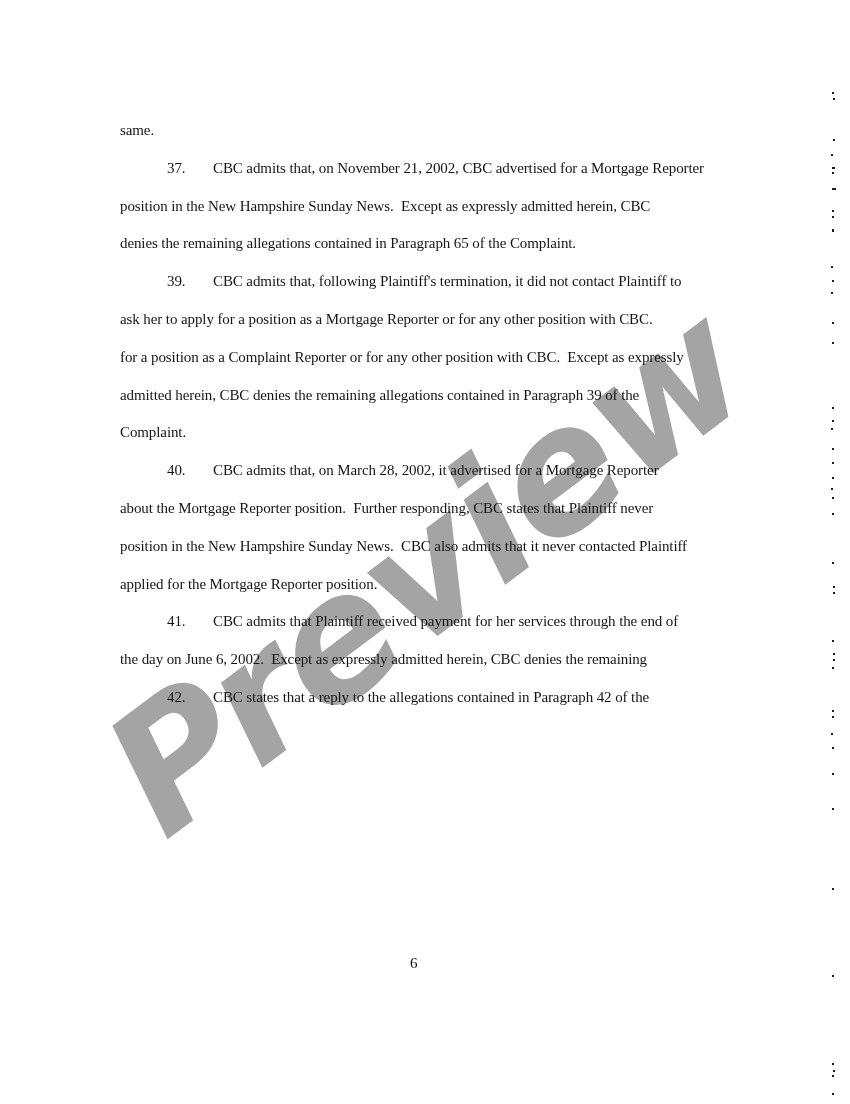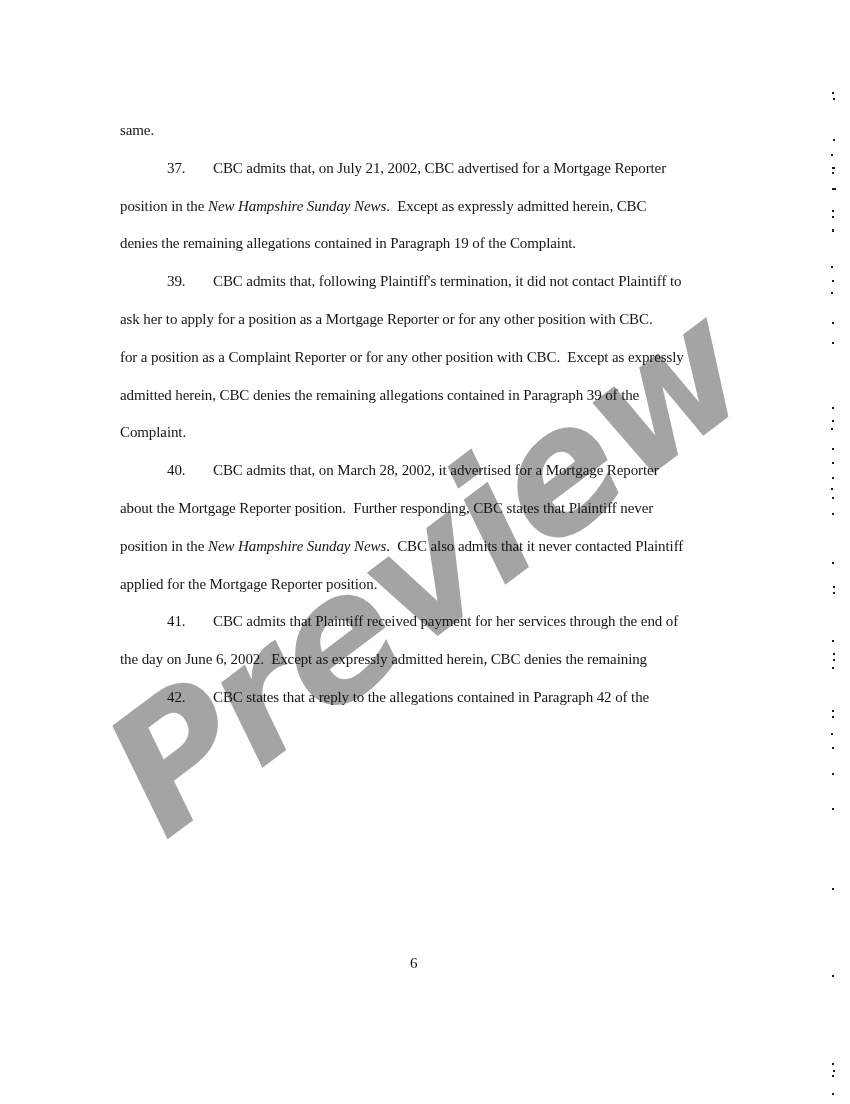--- a/index.html
+++ b/index.html
@@ -44,21 +44,20 @@
   .line {
     white-space: pre;
     height: 37.8px;
   }
   .pnum {
     display: inline-block;
     margin-left: 47px;
     width: 46px;
   }
   .it {
-    font-style: italic;
     text-align: center;
   }
   .page-number {
     position: absolute;
     left: 410px;
     top: 955px;
     z-index: 2;
     font-size: 15px;
     color: #151515;
   }
@@ -69,23 +68,23 @@
   }
 </style>
 </head>
 <body>
 
 <div class="page" style="background: rgb(255, 255, 255);">
   <div class="watermark" style="color: rgb(164, 164, 164);">Preview</div>
 
   <div class="body-text" id="body-text">
       <div class="line"><span>same.</span></div>
-      <div class="line"><span class="pnum">37.</span><span>CBC admits that, on July 21, 2002, CBC advertised for a Mortgage Reporter</span></div>
+      <div class="line"><span class="pnum">37.</span><span>CBC admits that, on November 21, 2002, CBC advertised for a Mortgage Reporter</span></div>
       <div class="line"><span>position in the </span><span class="it">New Hampshire Sunday News</span><span>.  Except as expressly admitted herein, CBC</span></div>
-      <div class="line"><span>denies the remaining allegations contained in Paragraph 19 of the Complaint.</span></div>
+      <div class="line"><span>denies the remaining allegations contained in Paragraph 65 of the Complaint.</span></div>
       <div class="line"><span class="pnum">39.</span><span>CBC admits that, following Plaintiff's termination, it did not contact Plaintiff to</span></div>
       <div class="line"><span>ask her to apply for a position as a Mortgage Reporter or for any other position with CBC.</span></div>
       <div class="line"><span>for a position as a Complaint Reporter or for any other position with CBC.  Except as expressly</span></div>
       <div class="line"><span>admitted herein, CBC denies the remaining allegations contained in Paragraph 39 of the</span></div>
       <div class="line"><span>Complaint.</span></div>
       <div class="line"><span class="pnum">40.</span><span>CBC admits that, on March 28, 2002, it advertised for a Mortgage Reporter</span></div>
       <div class="line"><span>about the Mortgage Reporter position.  Further responding, CBC states that Plaintiff never</span></div>
       <div class="line"><span>position in the </span><span class="it">New Hampshire Sunday News</span><span>.  CBC also admits that it never contacted Plaintiff</span></div>
       <div class="line"><span>applied for the Mortgage Reporter position.</span></div>
       <div class="line"><span class="pnum">41.</span><span>CBC admits that Plaintiff received payment for her services through the end of</span></div>

